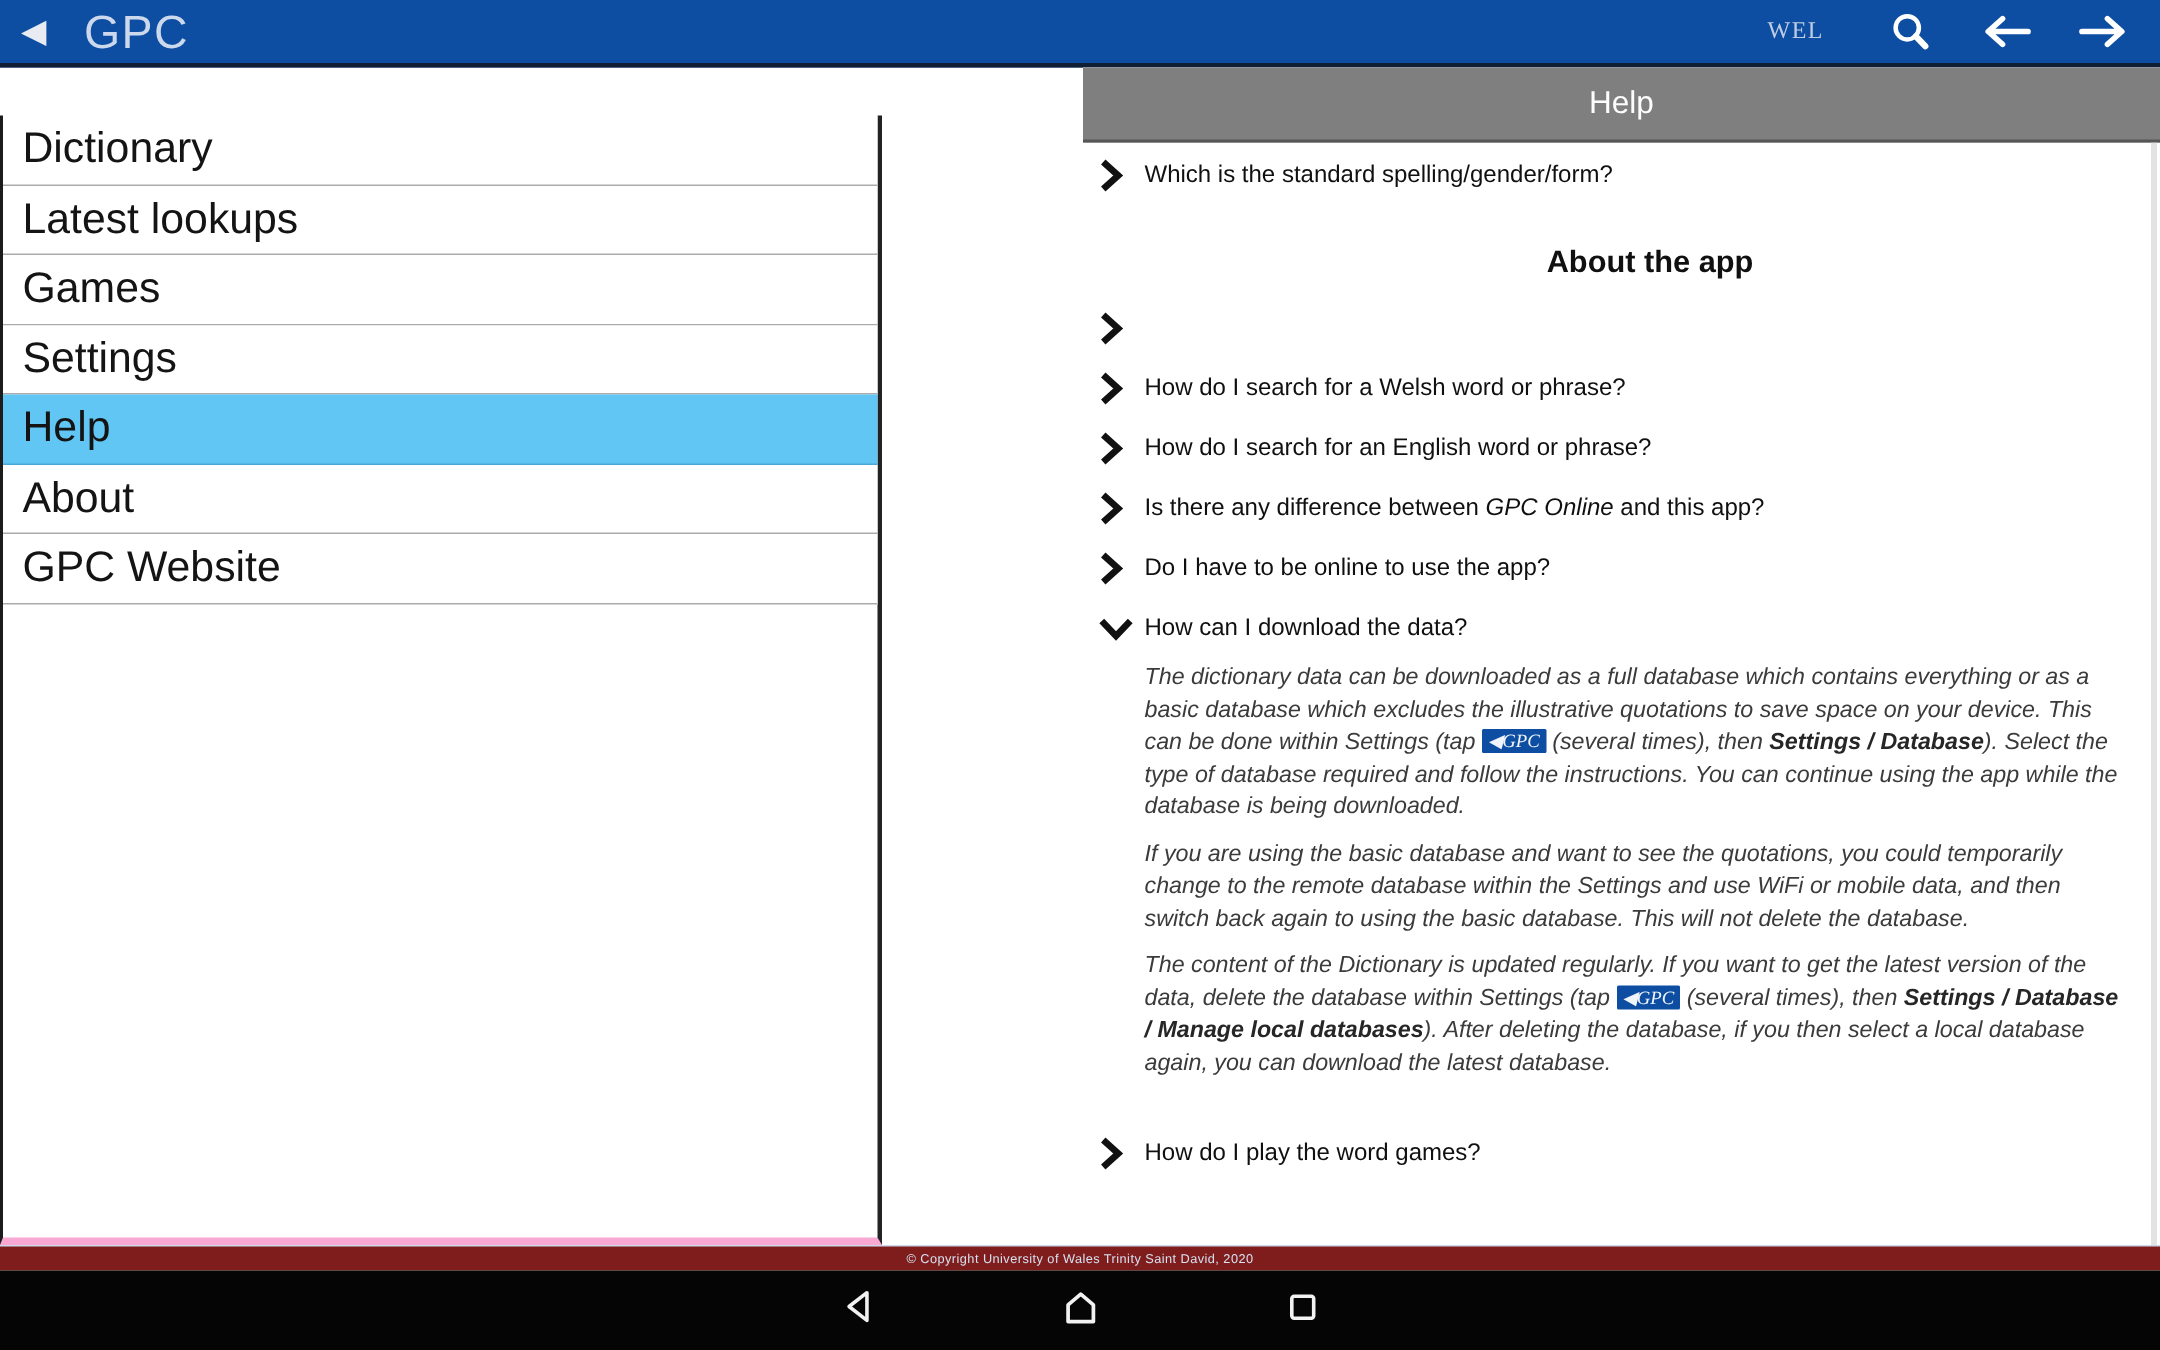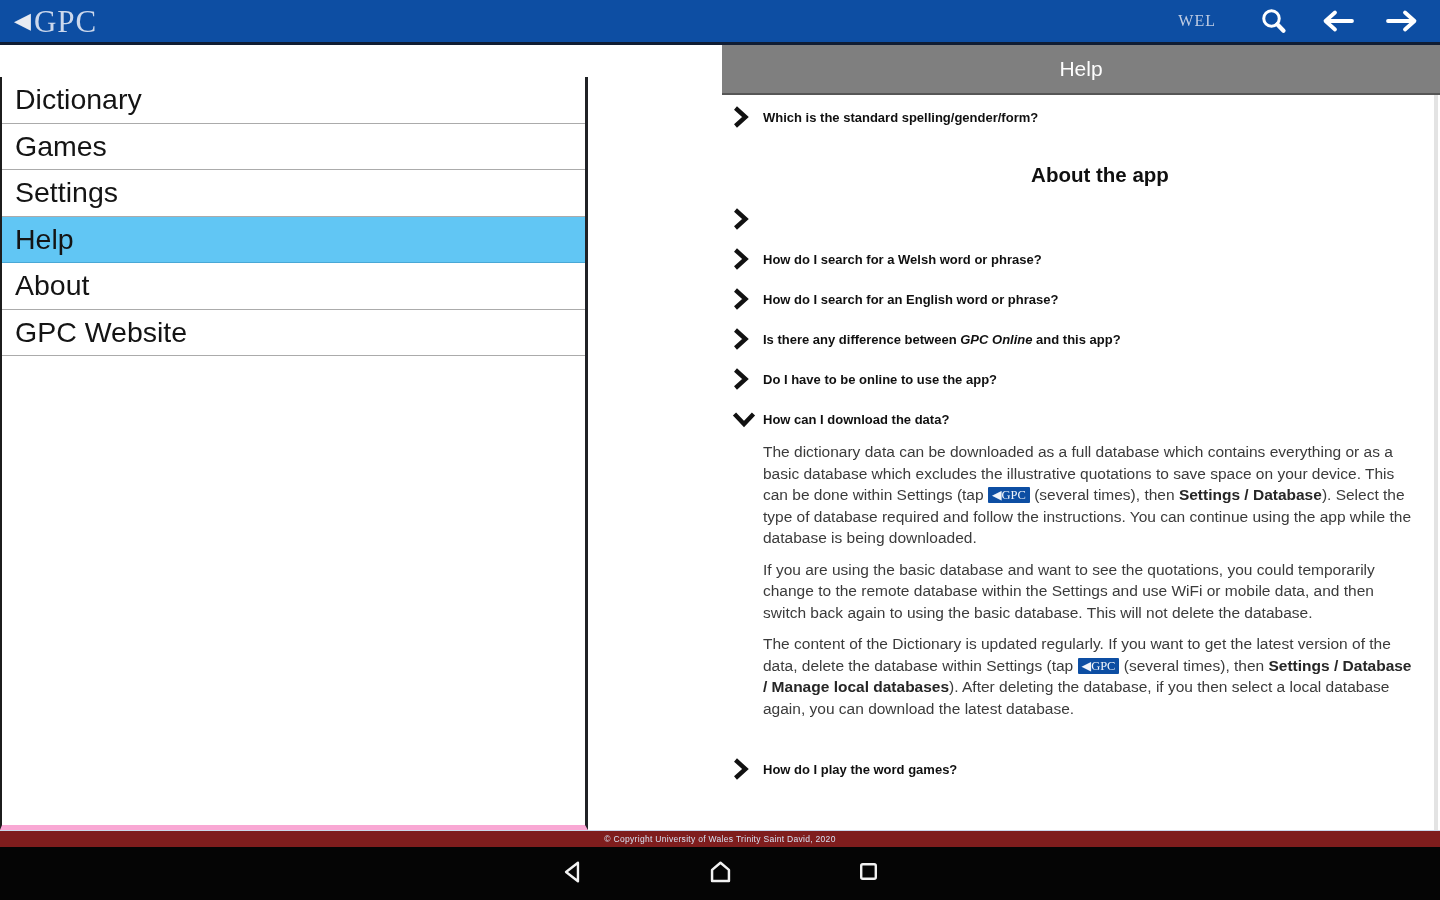--- a/index.html
+++ b/index.html
@@ -5,22 +5,22 @@
   html,body{margin:0;padding:0;background:#000;}
   .screen{position:relative;width:1440px;height:900px;overflow:hidden;background:#fff;
           font-family:"Liberation Sans",sans-serif;}
 
   
   .topbar{position:absolute;top:0;left:0;right:0;height:45px;background:#0d4ea3;
           border-bottom:3px solid #101d33;box-sizing:border-box;display:flex;
           align-items:center;padding:0 18px 0 14px;}
   .logo{display:flex;align-items:center;cursor:pointer;}
   .logo-arrow{font-size:22px;color:#e8ebf2;margin-right:3px;line-height:1;}
-  .logo-text{font-family:Liberation Serif, serif;font-size:31px;color:#ccd8ec;
-             letter-spacing:1px;line-height:1;}
+  .logo-text{font-family:Liberation Sans, sans-serif;font-size:31px;color:#ccd8ec;
+             letter-spacing:1px;line-height:1;margin-left:22px;}
   .topbar-spacer{flex:1;}
   .lang-button{font-family:"Liberation Serif",serif;font-size:16px;color:#bfcce3;
                letter-spacing:1px;margin-right:14px;cursor:pointer;}
   .topbar-btn{width:40px;height:36px;margin-left:24px;display:flex;align-items:center;
               justify-content:center;cursor:pointer;}
   .topbar-btn span{display:flex;}
 
   
   .left-pane{position:absolute;top:45px;left:0;width:588px;bottom:70px;background:#fff;
              box-sizing:border-box;border-left:2px solid #1c1c1c;
@@ -36,26 +36,26 @@
   .help-header{height:50px;flex:0 0 auto;background:#7f7f7f;border-bottom:2px solid #565656;
                box-sizing:border-box;color:#fdfdfd;font-size:21px;display:flex;
                align-items:center;justify-content:center;}
   .help-content{position:relative;flex:1;overflow:hidden;padding-top:2px;}
   .scroll-track{position:absolute;top:0;right:2px;width:4px;bottom:0;background:#e3e3e3;}
 
   .faq-row{height:40px;display:flex;align-items:center;padding:0 40px 0 10px;
            box-sizing:border-box;cursor:pointer;}
   .faq-row.gap{margin-top:30px;}
   .q-icon{width:24px;flex:0 0 auto;display:flex;align-items:center;margin-right:7px;}
-  .q-text{font-weight:bold;font-size:13px;color:#101010;white-space:nowrap;}
+  .q-text{font-weight:normal;font-size:16px;color:#101010;white-space:nowrap;}
   .q-text .seg-i{font-style:italic;}
   .faq-heading{font-weight:bold;font-size:20.5px;color:#101010;text-align:center;
                margin:24px 0 10px;line-height:28px;padding-left:38px;}
   .answer{margin:2px 20px 0 41px;max-width:660px;}
-  .answer p{margin:0 0 10px;font-size:15.5px;line-height:21.5px;color:#3b3b3b;}
+  .answer p{margin:0 0 10px;font-size:15.5px;line-height:21.5px;color:#3b3b3b;font-style:italic;}
   .seg-b{font-weight:bold;color:#262626;}
   .badge{display:inline-block;background:#0d4ea3;color:#f1f5fb;
          font-family:"Liberation Serif",serif;font-size:12.5px;line-height:16px;
          padding:0 4px;border-radius:1px;vertical-align:1px;white-space:nowrap;}
 
   
   .footer-bar{position:absolute;left:0;right:0;bottom:53px;height:17px;background:#7f1d1d;
               border-top:1px solid #ccd8ea;box-sizing:border-box;display:flex;
               align-items:center;justify-content:center;}
   .footer-text{font-size:8.5px;color:#d6e1f2;letter-spacing:.3px;}
@@ -103,20 +103,23 @@
         </div>
       </div>
   </div>
 
   <div class="left-pane">
     <div id="menu-list">
         <div class="menu-item">
           <span>Dictionary</span>
         </div>
         <div class="menu-item">
+          <span>Latest lookups</span>
+        </div>
+        <div class="menu-item">
           <span>Games</span>
         </div>
         <div class="menu-item">
           <span>Settings</span>
         </div>
         <div class="menu-item selected">
           <span>Help</span>
         </div>
         <div class="menu-item">
           <span>About</span>

